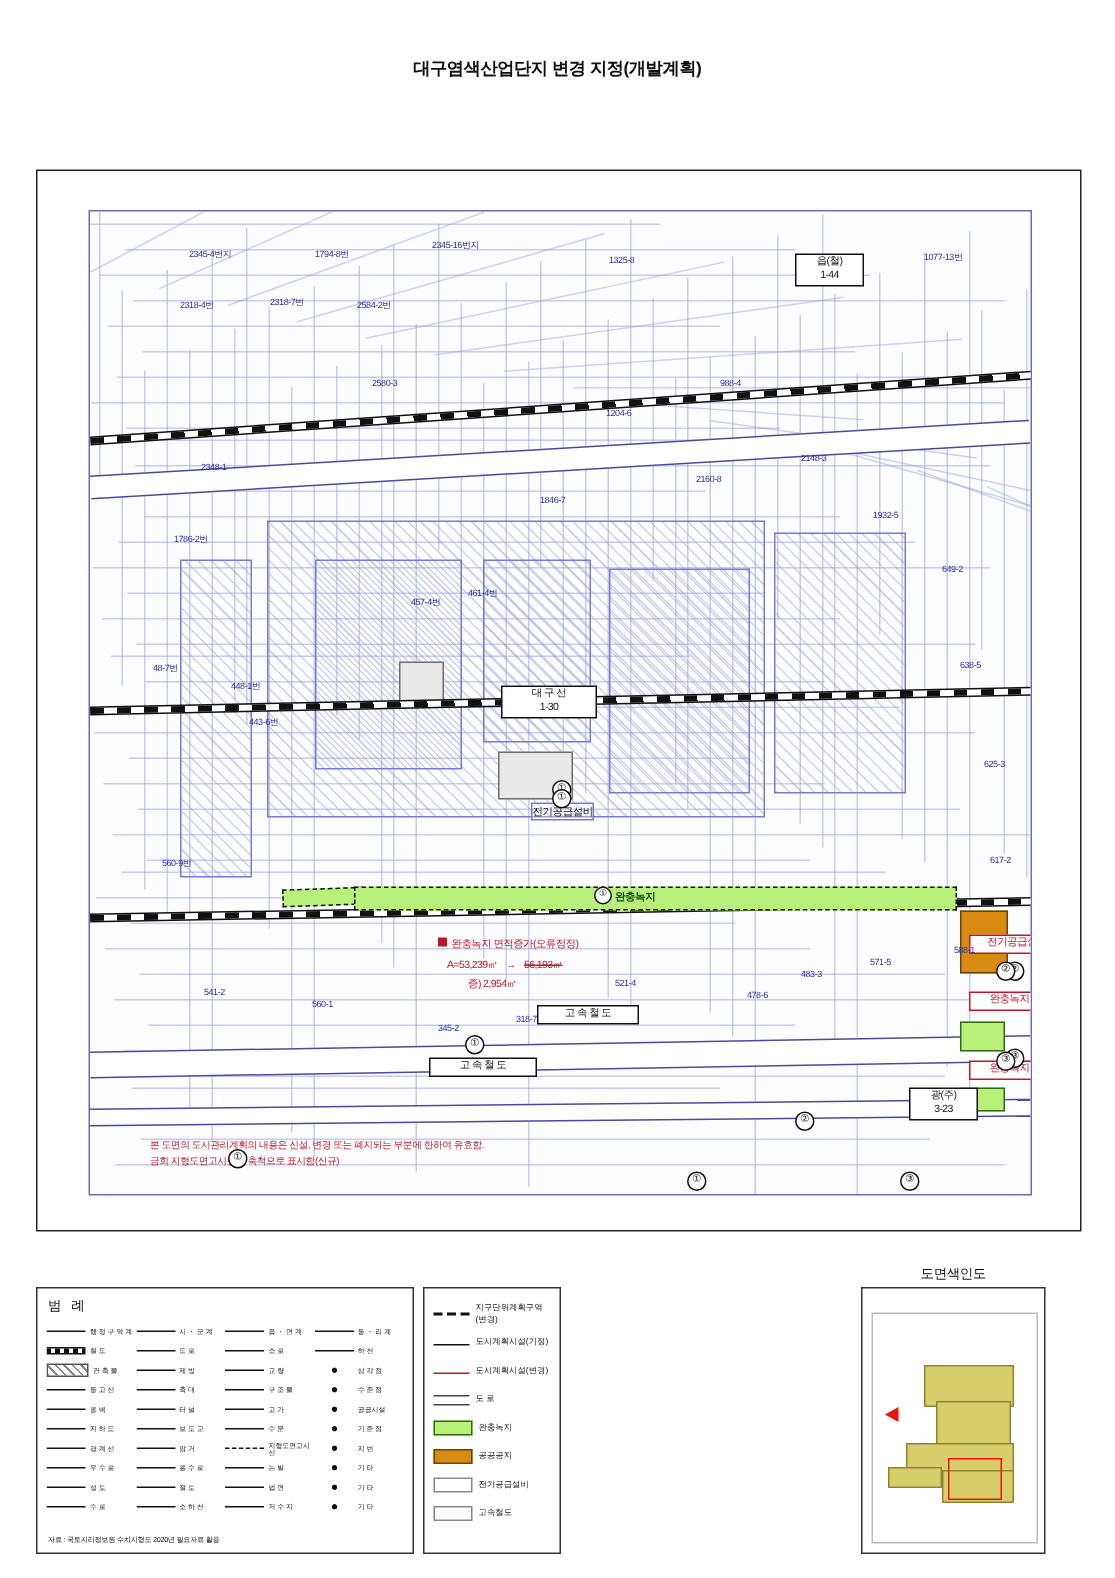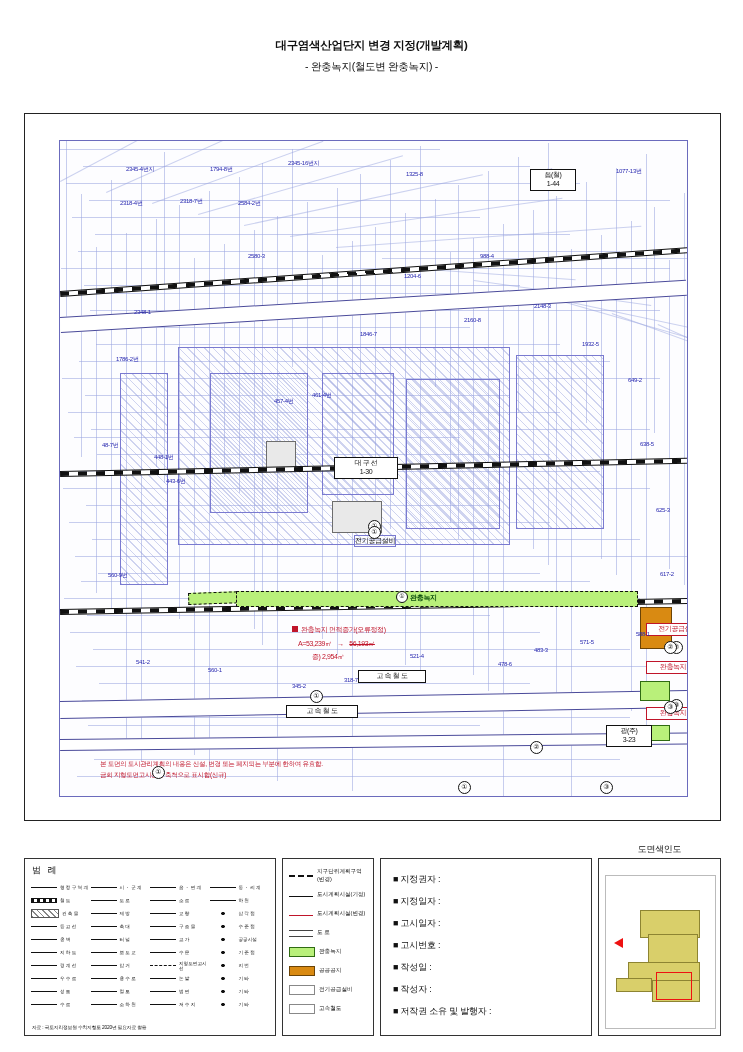--- a/index.html
+++ b/index.html
@@ -70,35 +70,34 @@
   .lg-sym{width:26px;height:7px;flex:0 0 26px;position:relative;}
   .legend-src{position:absolute;left:7px;bottom:5px;font-size:4.8px;color:#111;letter-spacing:-.2px;}
 
   .legend2{left:258px;top:0;width:90px;height:176px;}
   .lg2-row{position:absolute;left:6px;width:80px;height:13px;display:flex;align-items:center;gap:4px;font-size:5.6px;color:#111;}
   .lg2-sym{width:24px;height:8px;flex:0 0 24px;position:relative;}
 
   .info{left:356px;top:0;width:210px;height:176px;}
   .info-row{position:absolute;left:12px;font-size:9px;letter-spacing:-.2px;color:#111;}
 
-  .indexmap{left:574px;top:0;width:121px;height:176px;}
+  .indexmap{left:550px;top:0;width:121px;height:176px;}
   .idx-title{position:absolute;left:0;top:-16px;width:121px;text-align:center;font-size:9px;color:#111;letter-spacing:-.3px;}
   .idx-canvas{position:absolute;left:6px;top:16px;width:109px;height:152px;background:#fff;border:1px solid #bbb;overflow:hidden;}
   .idx-shape{position:absolute;background:#d9cf6a;border:1px solid #8d8432;}
   .idx-red{position:absolute;border:1.5px solid #e11;}
   .idx-arrow{position:absolute;width:0;height:0;border-top:5px solid transparent;border-bottom:5px solid transparent;border-right:9px solid #e11;}
 </style>
 </head>
 <body>
 
 <div class="wrap">
 
   <div class="title-block">
     <div class="title-sub">대구염색산업단지 변경 지정(개발계획)</div>
-    <div class="title-note">- 완충녹지(철도변 완충녹지) -</div>
   </div>
 
   <div class="map-frame">
     <div class="map-inner">
 
       <div class="cad" id="cad-lines">
           <div class="h" style="left:0px;top:8px;width:380px;"></div>
           <div class="h" style="left:23px;top:25px;width:447px;"></div>
           <div class="h" style="left:6px;top:42px;width:514px;"></div>
           <div class="h" style="left:29px;top:59px;width:581px;"></div>
@@ -510,31 +509,20 @@
             <span class="lg2-sym" style="border:1px solid #888;height:8px;background:#fff;"></span>
             <span>전기공급설비</span>
           </div>
           <div class="lg2-row" style="top:143px;">
             <span class="lg2-sym" style="border:1px solid #888;height:8px;background:#fff;"></span>
             <span>고속철도</span>
           </div>
         </div>
     </div>
 
-    <div class="panel info">
-      <div id="info-list">
-          <div class="info-row" style="top:14px;">■ 지정권자 :</div>
-          <div class="info-row" style="top:36px;">■ 지정일자 :</div>
-          <div class="info-row" style="top:58px;">■ 고시일자 :</div>
-          <div class="info-row" style="top:80px;">■ 고시번호 :</div>
-          <div class="info-row" style="top:102px;">■ 작성일 :</div>
-          <div class="info-row" style="top:124px;">■ 작성자 :</div>
-          <div class="info-row" style="top:146px;">■ 저작권 소유 및 발행자 :</div>
-        </div>
-    </div>
 
     <div class="panel indexmap">
       <div class="idx-title">도면색인도</div>
       <div class="idx-canvas">
         <div class="idx-shape" style="left:34px;top:34px;width:58px;height:26px;"></div>
         <div class="idx-shape" style="left:42px;top:58px;width:48px;height:30px;"></div>
         <div class="idx-shape" style="left:22px;top:86px;width:70px;height:18px;"></div>
         <div class="idx-shape" style="left:10px;top:102px;width:34px;height:12px;"></div>
         <div class="idx-shape" style="left:46px;top:104px;width:46px;height:20px;"></div>
         <div class="idx-red" style="left:50px;top:96px;width:34px;height:26px;"></div>

